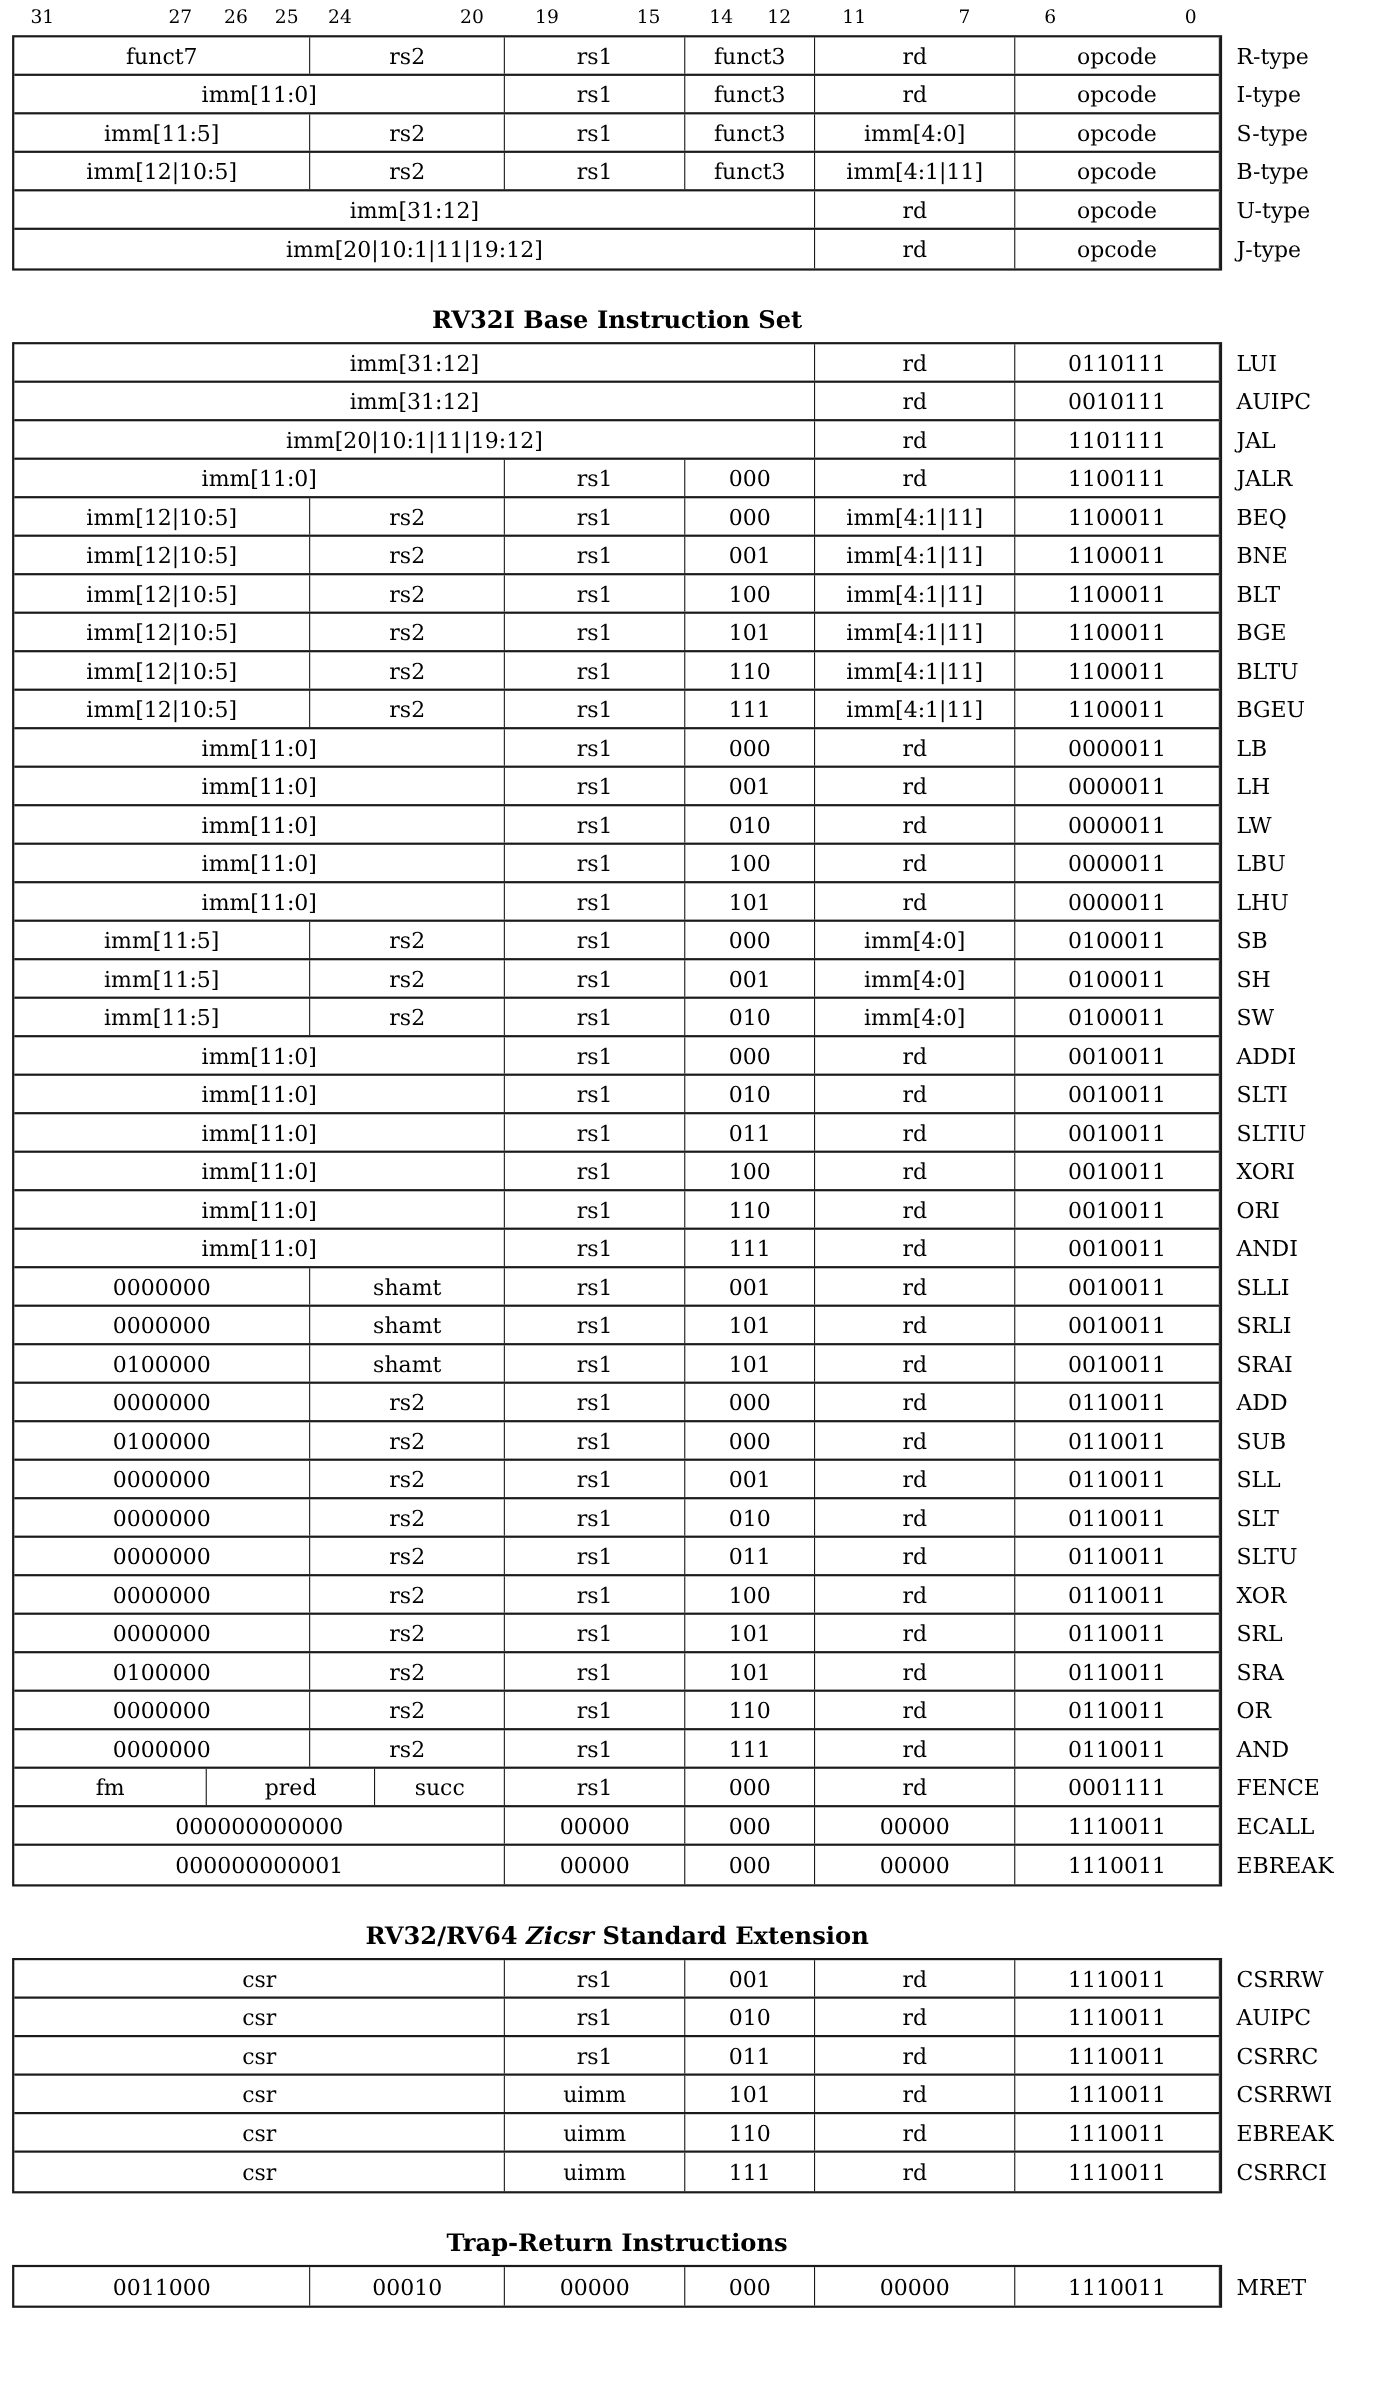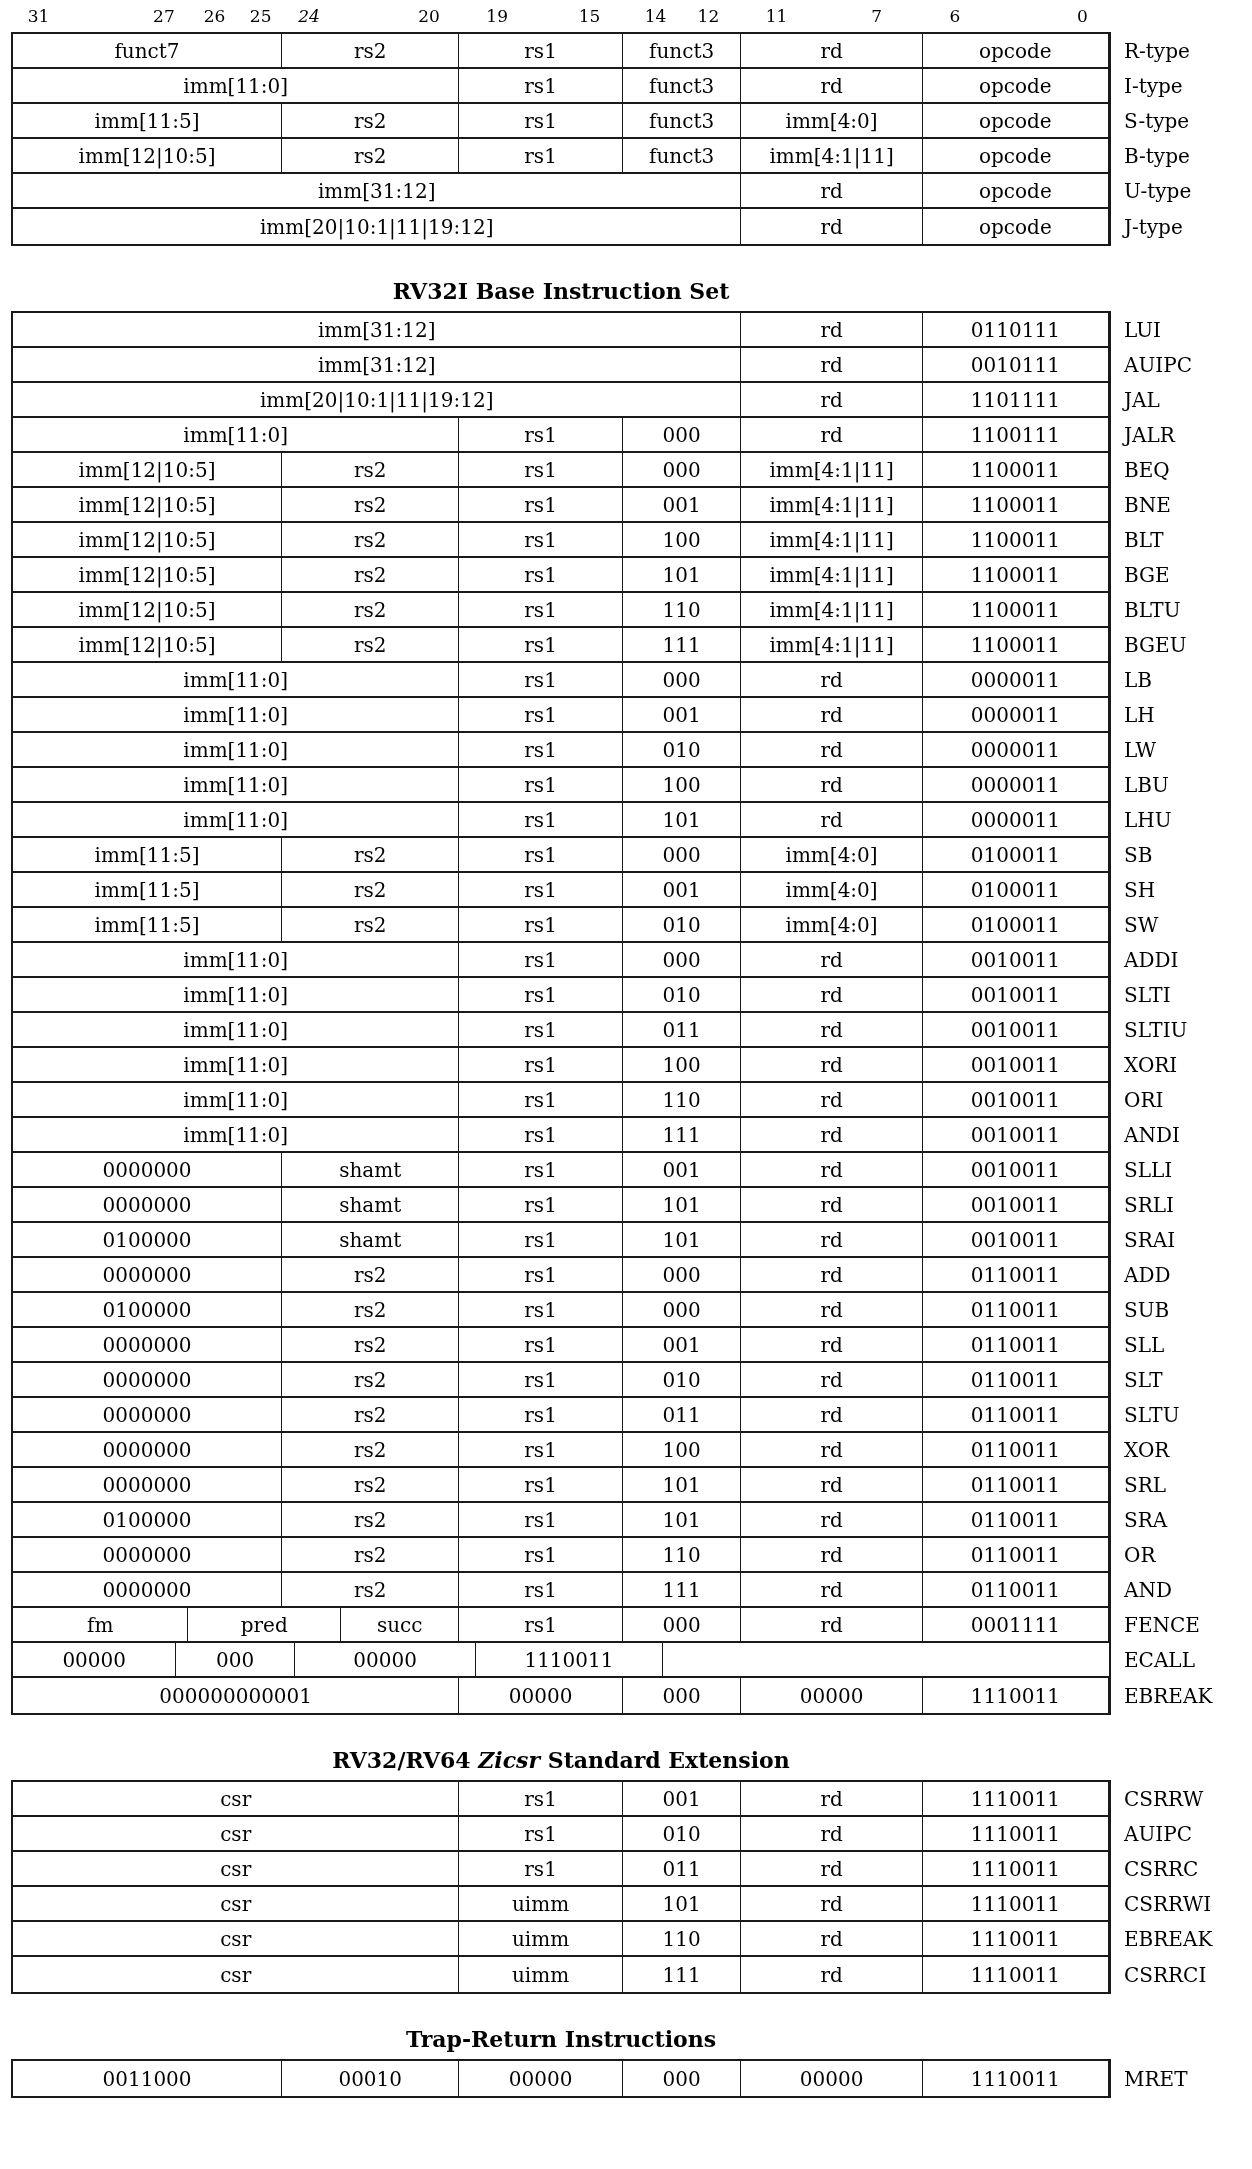--- a/index.html
+++ b/index.html
@@ -84,21 +84,21 @@
 </head>
 <body>
 
 <div class="page">
 
   <div class="bitrow">
       <span class="bit" style="left: 2.5%;">31</span>
       <span class="bit" style="left: 13.9%;">27</span>
       <span class="bit" style="left: 18.5%;">26</span>
       <span class="bit" style="left: 22.7%;">25</span>
-      <span class="bit" style="left: 27.1%; font-style: italic;">24</span>
+      <span class="bit" style="left: 27.1%;">24</span>
       <span class="bit" style="left: 38%;">20</span>
       <span class="bit" style="left: 44.2%;">19</span>
       <span class="bit" style="left: 52.6%;">15</span>
       <span class="bit" style="left: 58.6%;">14</span>
       <span class="bit" style="left: 63.4%;">12</span>
       <span class="bit" style="left: 69.6%;">11</span>
       <span class="bit" style="left: 78.7%;">7</span>
       <span class="bit" style="left: 85.8%;">6</span>
       <span class="bit" style="left: 97.4%;">0</span>
     </div>
@@ -471,20 +471,21 @@
         <div class="cell" style="width: 16%;">fm</div>
         <div class="cell" style="width: 13.93%;">pred</div>
         <div class="cell" style="width: 10.8%;">succ</div>
         <div class="cell" style="width: 14.91%;">rs1</div>
         <div class="cell" style="width: 10.82%;">000</div>
         <div class="cell" style="width: 16.55%;">rd</div>
         <div class="cell" style="width: 16.99%;">0001111</div>
         <div class="rowlabel">FENCE</div>
       </div>
       <div class="irow">
+        <div class="cell" style="width: 40.73%;">000000000000</div>
         <div class="cell" style="width: 14.91%;">00000</div>
         <div class="cell" style="width: 10.82%;">000</div>
         <div class="cell" style="width: 16.55%;">00000</div>
         <div class="cell" style="width: 16.99%;">1110011</div>
         <div class="rowlabel">ECALL</div>
       </div>
       <div class="irow">
         <div class="cell" style="width: 40.73%;">000000000001</div>
         <div class="cell" style="width: 14.91%;">00000</div>
         <div class="cell" style="width: 10.82%;">000</div>

